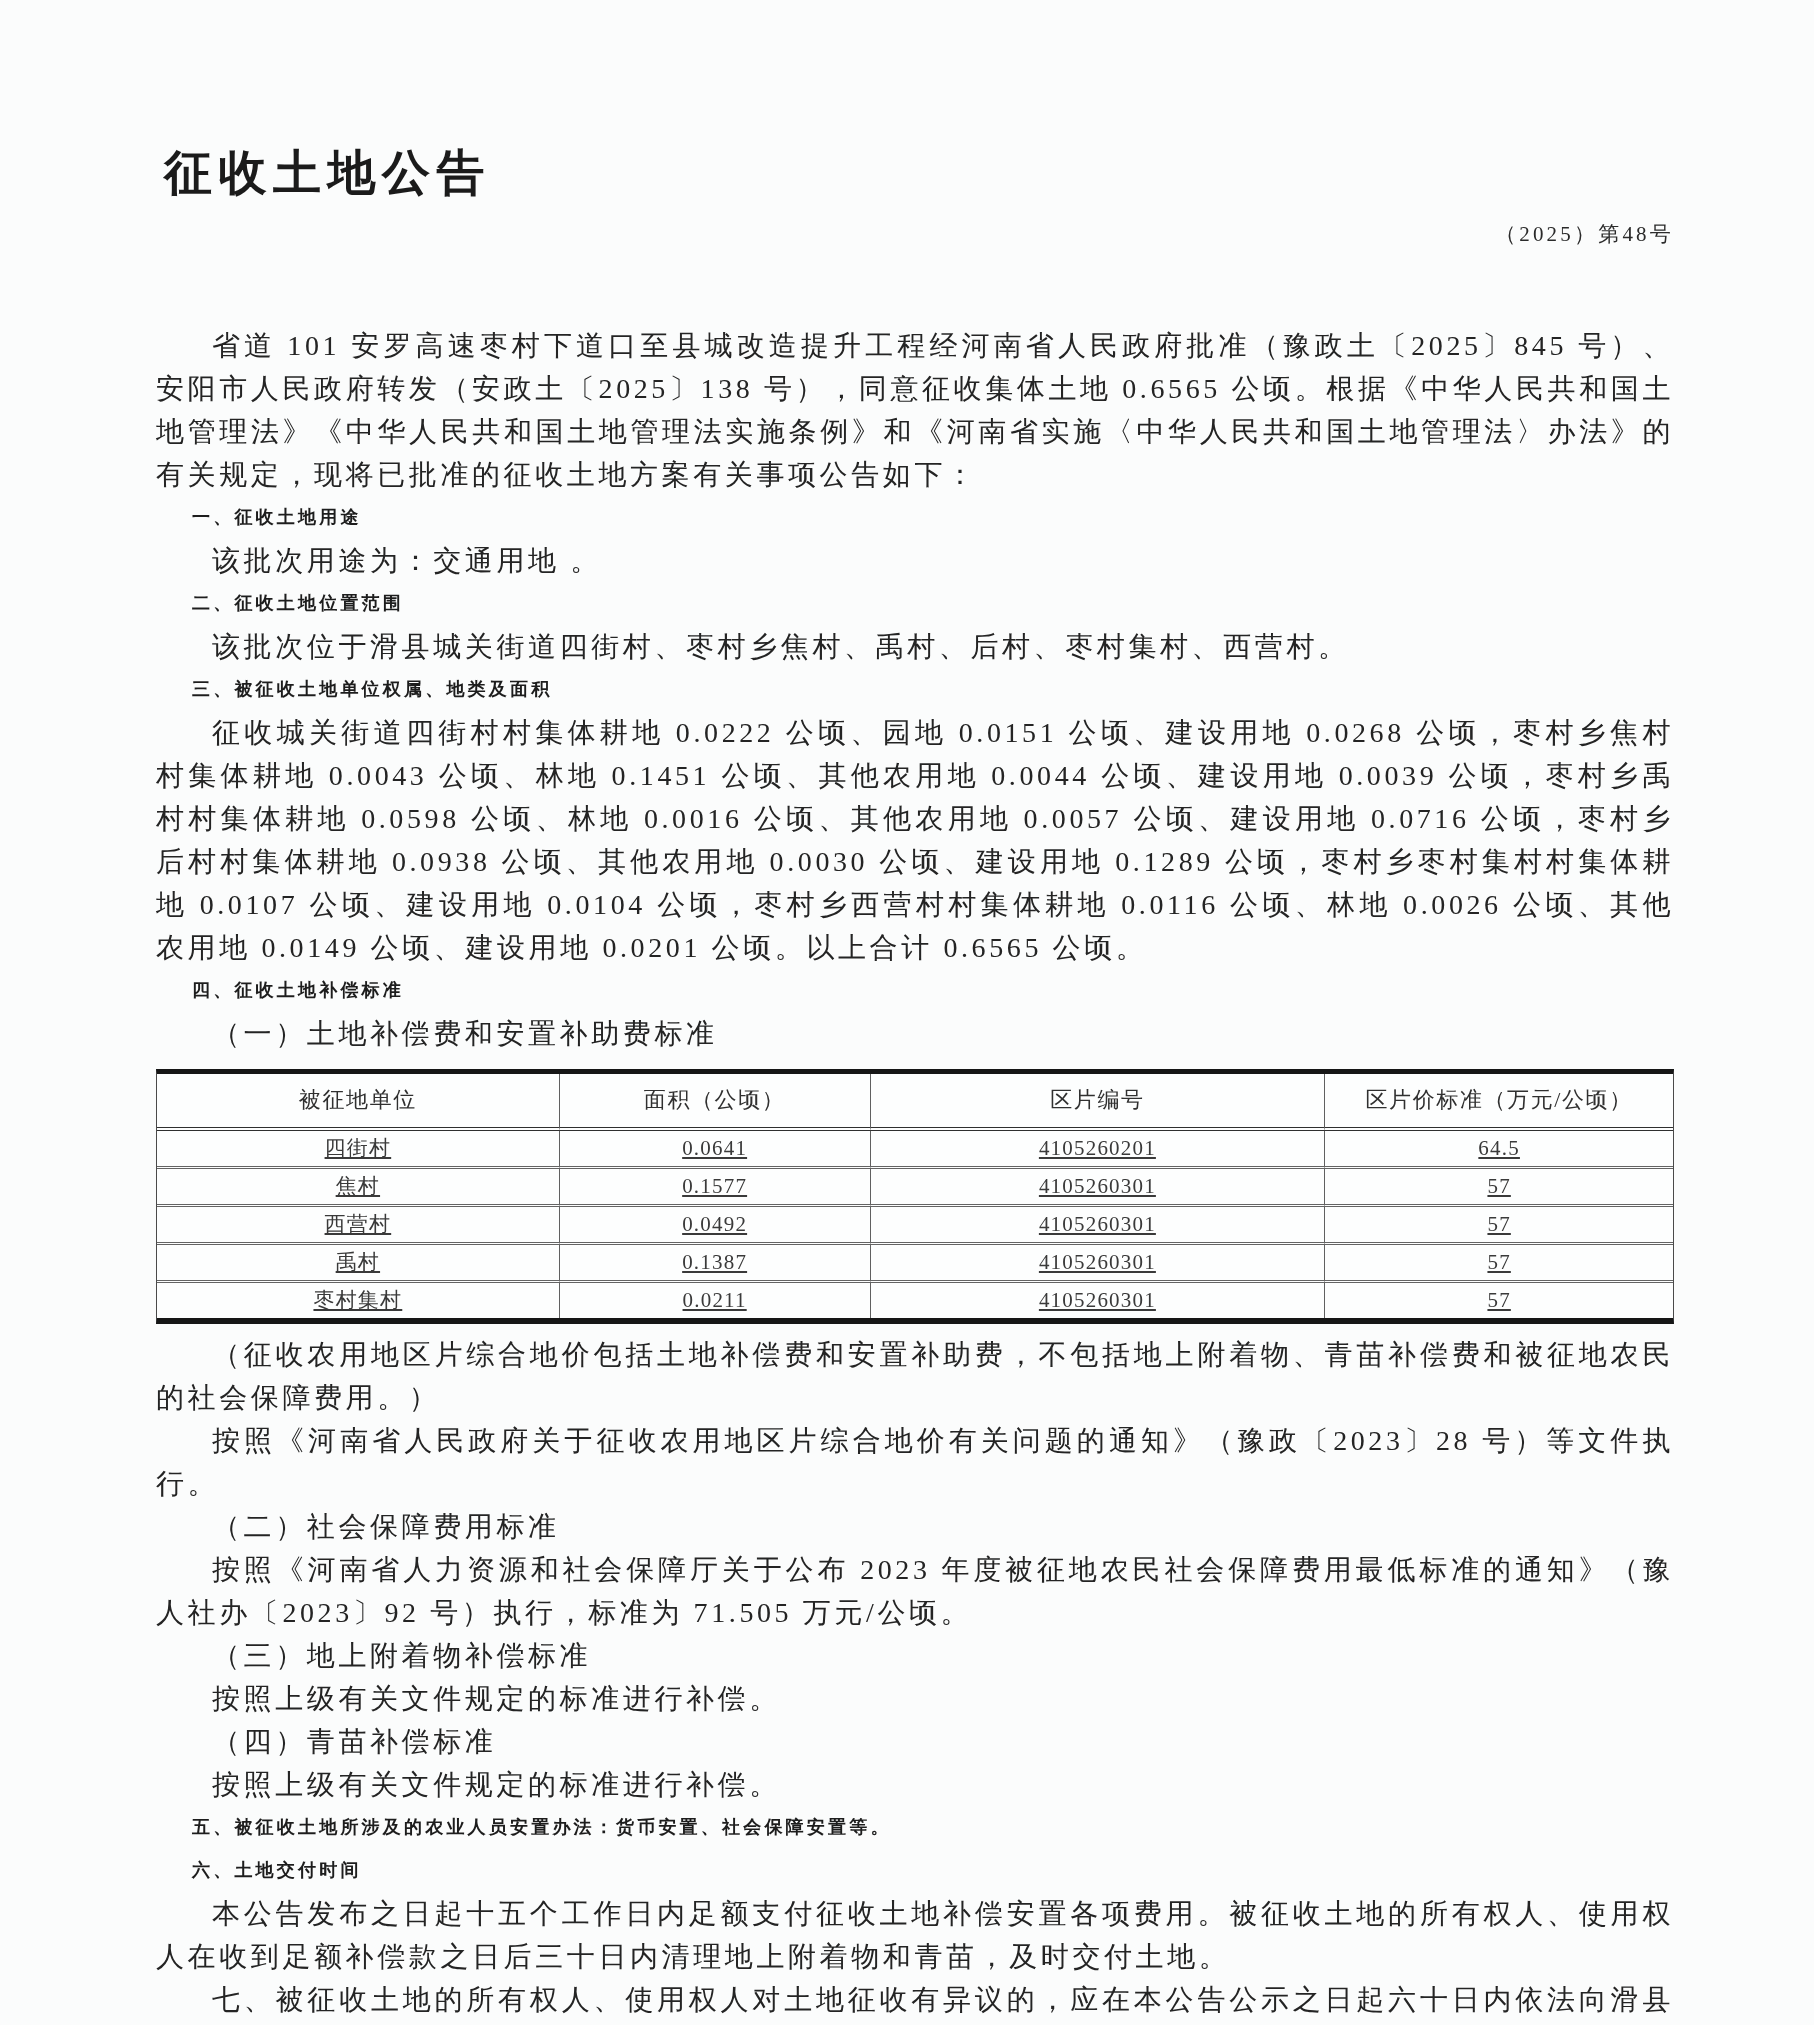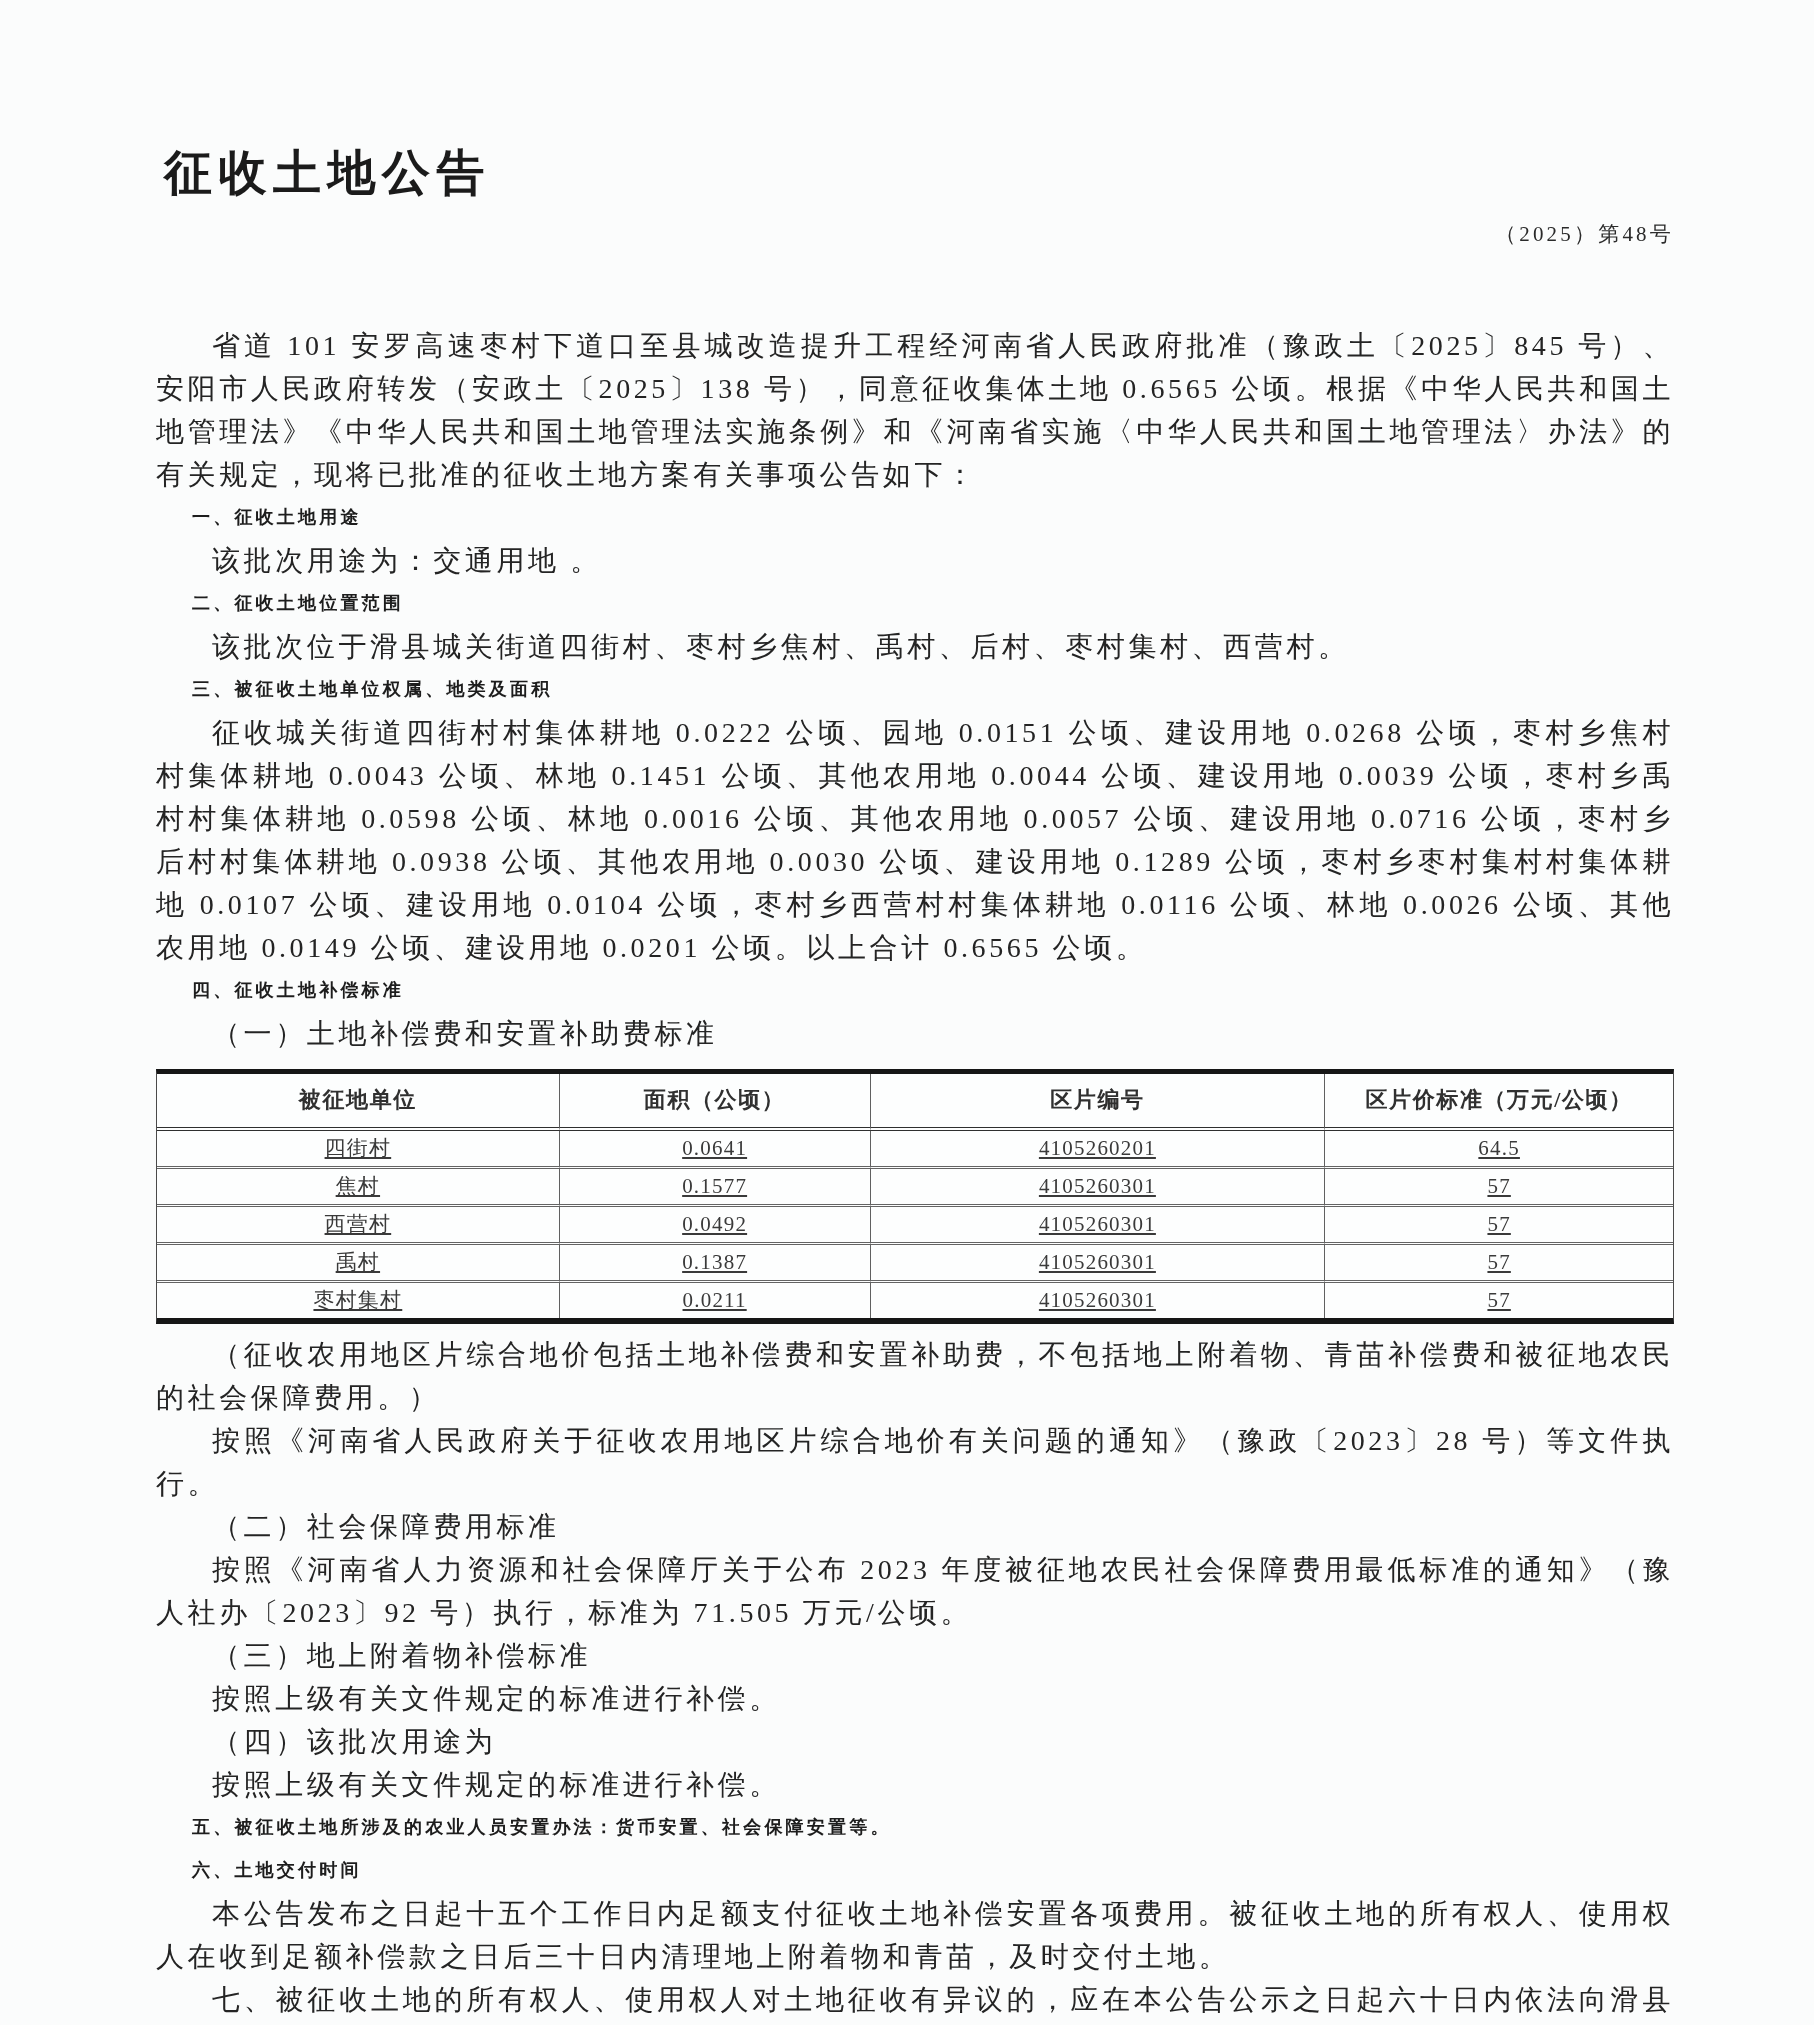--- a/index.html
+++ b/index.html
@@ -59,21 +59,21 @@
     border-collapse:separate;
     border-spacing:0;
     margin-top:13.8px;
     border-top:5.7px solid #161616;
     border-bottom:6.5px solid #161616;
     border-left:1.6px solid #4a4a4a;
     border-right:1.6px solid #4a4a4a;
     background:#fdfefe;
   }
   table.comp th {
-    font-weight:bold;
+    font-weight:normal;
     font-size:22px;
     letter-spacing:1.6px;
     height:51px;
     text-align:center;
     color:#303030;
     border-bottom:4px double #2f2f2f;
   }
   table.comp td {
     font-size:21px;
     letter-spacing:1.2px;
@@ -165,21 +165,21 @@
 
     <p class="body-p note1">（征收农用地区片综合地价包括土地补偿费和安置补助费，不包括地上附着物、青苗补偿费和被征地农民的社会保障费用。）</p>
     <p class="body-p">按照《河南省人民政府关于征收农用地区片综合地价有关问题的通知》（豫政〔2023〕28 号）等文件执行。</p>
 
     <p class="body-p">（二）社会保障费用标准</p>
     <p class="body-p">按照《河南省人力资源和社会保障厅关于公布 2023 年度被征地农民社会保障费用最低标准的通知》（豫人社办〔2023〕92 号）执行，标准为 71.505 万元/公顷。</p>
 
     <p class="body-p">（三）地上附着物补偿标准</p>
     <p class="body-p">按照上级有关文件规定的标准进行补偿。</p>
 
-    <p class="body-p">（四）该批次用途为</p>
+    <p class="body-p">（四）青苗补偿标准</p>
     <p class="body-p">按照上级有关文件规定的标准进行补偿。</p>
 
     <h2 class="sec-h">五、被征收土地所涉及的农业人员安置办法：货币安置、社会保障安置等。</h2>
 
     <h2 class="sec-h">六、土地交付时间</h2>
     <p class="body-p">本公告发布之日起十五个工作日内足额支付征收土地补偿安置各项费用。被征收土地的所有权人、使用权人在收到足额补偿款之日后三十日内清理地上附着物和青苗，及时交付土地。</p>
 
     <p class="body-p">七、被征收土地的所有权人、使用权人对土地征收有异议的，应在本公告公示之日起六十日内依法向滑县人民政府提出行政复议；也可在本公告公示之日起六个月内向滑县人民法院提起行政诉讼。复议、诉讼期间，不影响土地征收工作实施。</p>
 
   </div>

